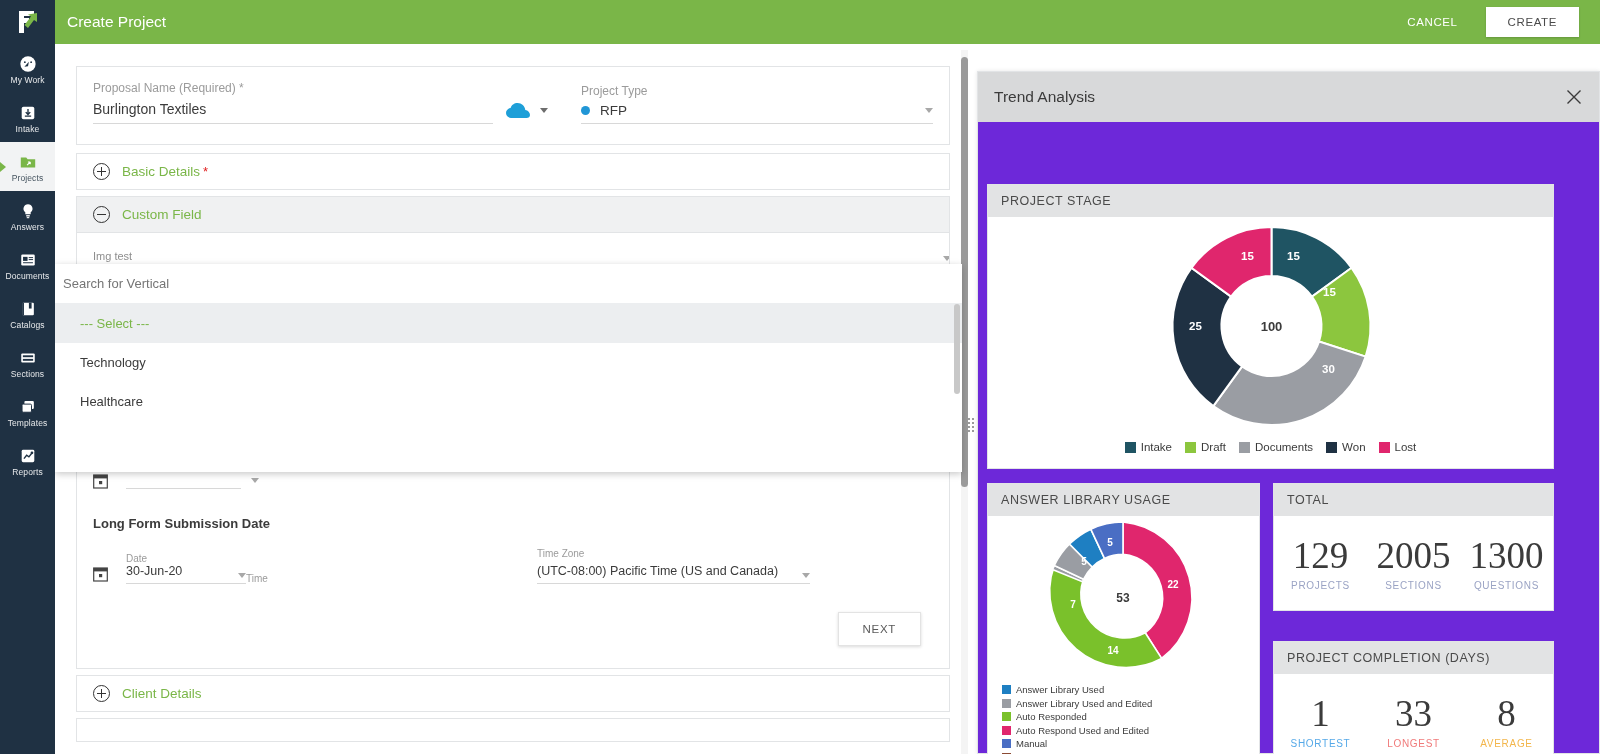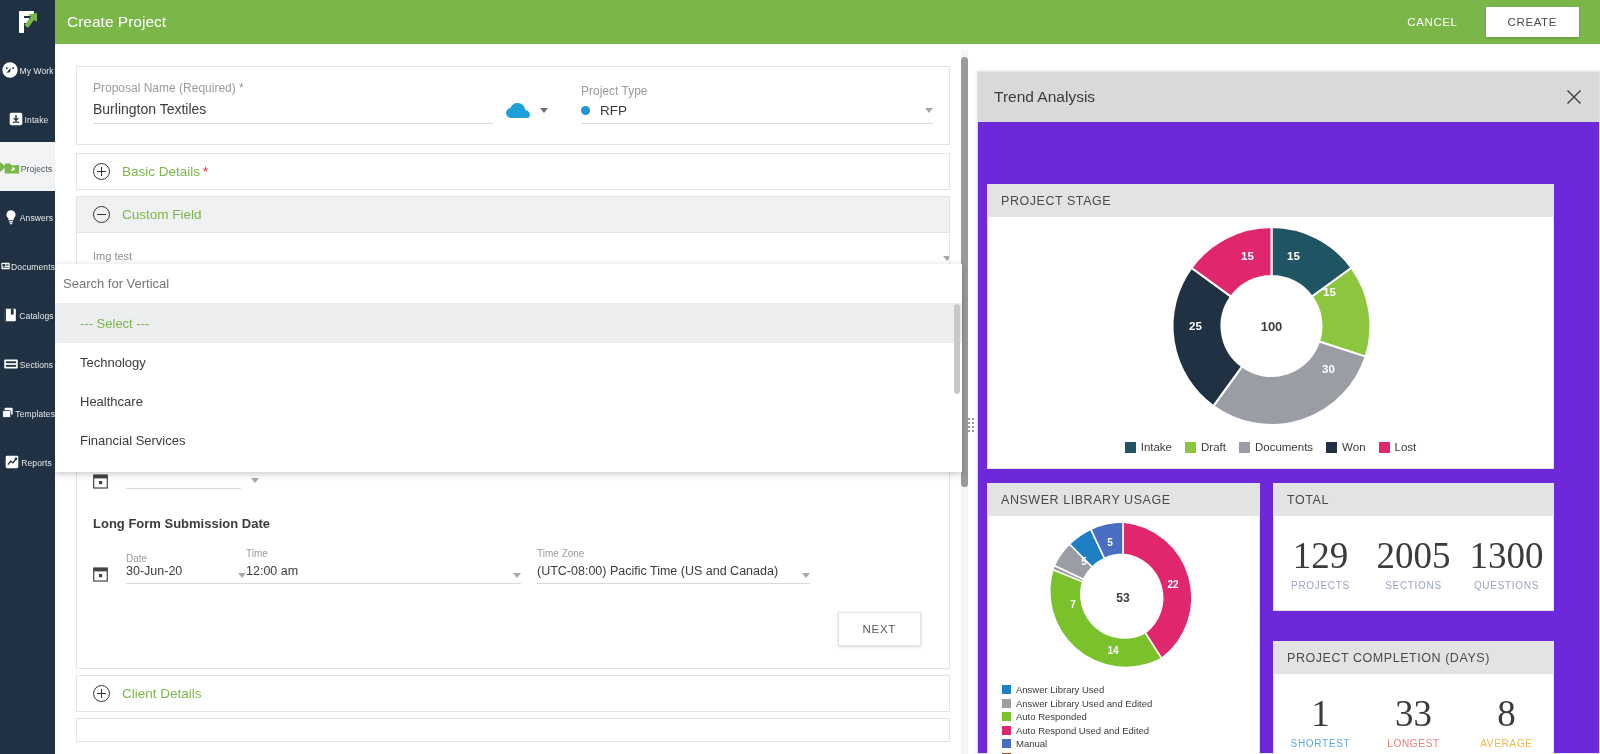--- a/index.html
+++ b/index.html
@@ -12,21 +12,21 @@
   #app { position: relative; width: 1600px; height: 754px; }
 
   
   #sidenav {
     position: absolute; left: 0; top: 0; width: 55px; height: 754px;
     background: #1f3143; z-index: 40;
   }
   #brand { height: 44px; display: flex; align-items: center; justify-content: center; }
   .nav-item {
     position: relative; height: 49px; width: 55px;
-    display: flex; flex-direction: row; align-items: center; justify-content: center;
+    display: flex; flex-direction: column; align-items: center; justify-content: center;
     cursor: pointer; color: #ffffff; padding-top: 2px;
   }
   .nav-item .nav-label { font-size: 8.5px; letter-spacing: .1px; margin-top: 2px; color: #e8eaec; }
   .nav-item .nav-ico { width: 18px; height: 18px; display: block; }
   .nav-item.active { background: #f2f3f4; }
   .nav-item.active .nav-label { color: #45535f; }
   .nav-item.active::before {
     content: ""; position: absolute; left: 0; top: 50%; transform: translateY(-50%);
     border-top: 5px solid transparent; border-bottom: 5px solid transparent;
     border-left: 6px solid #7ab648;
@@ -344,24 +344,20 @@
           <div style="margin-left:18px;width:120px">
             <div class="small-label">Date</div>
             <div class="date-line" style="display:flex;align-items:flex-end;padding-bottom:5px;">
               <span class="val-text" style="flex:1">30-Jun-20</span>
               <span class="caret light"></span>
             </div>
           </div>
 
           <div style="width:275px">
             <div class="small-label">Time</div>
-            <div class="date-line" style="display:flex;align-items:flex-end;padding-bottom:5px;margin-top:5px">
-              <span class="val-text" style="flex:1">12:00 am</span>
-              <span class="caret light"></span>
-            </div>
           </div>
 
           <div style="margin-left:16px;width:273px">
             <div class="small-label">Time Zone</div>
             <div class="date-line" style="display:flex;align-items:flex-end;padding-bottom:5px;margin-top:5px">
               <span class="val-text" style="flex:1">(UTC-08:00) Pacific Time (US and Canada)</span>
               <span class="caret light"></span>
             </div>
           </div>
         </div>
@@ -384,23 +380,20 @@
   <div id="vertical-dropdown">
     <input id="vertical-search" placeholder="Search for Vertical" style="">
     <div class="dd-option sel">
       <span>--- Select ---</span>
     </div>
     <div class="dd-option">
       <span>Technology</span>
     </div>
     <div class="dd-option">
       <span>Healthcare</span>
-    </div>
-    <div class="dd-option">
-      <span>Financial Services</span>
     </div>
     <div id="dd-scroll-track"></div>
   </div>
 
   <div id="drag-handle">
     <div class="dot-grid">
       <i></i>
         <i></i>
         <i></i>
         <i></i>

